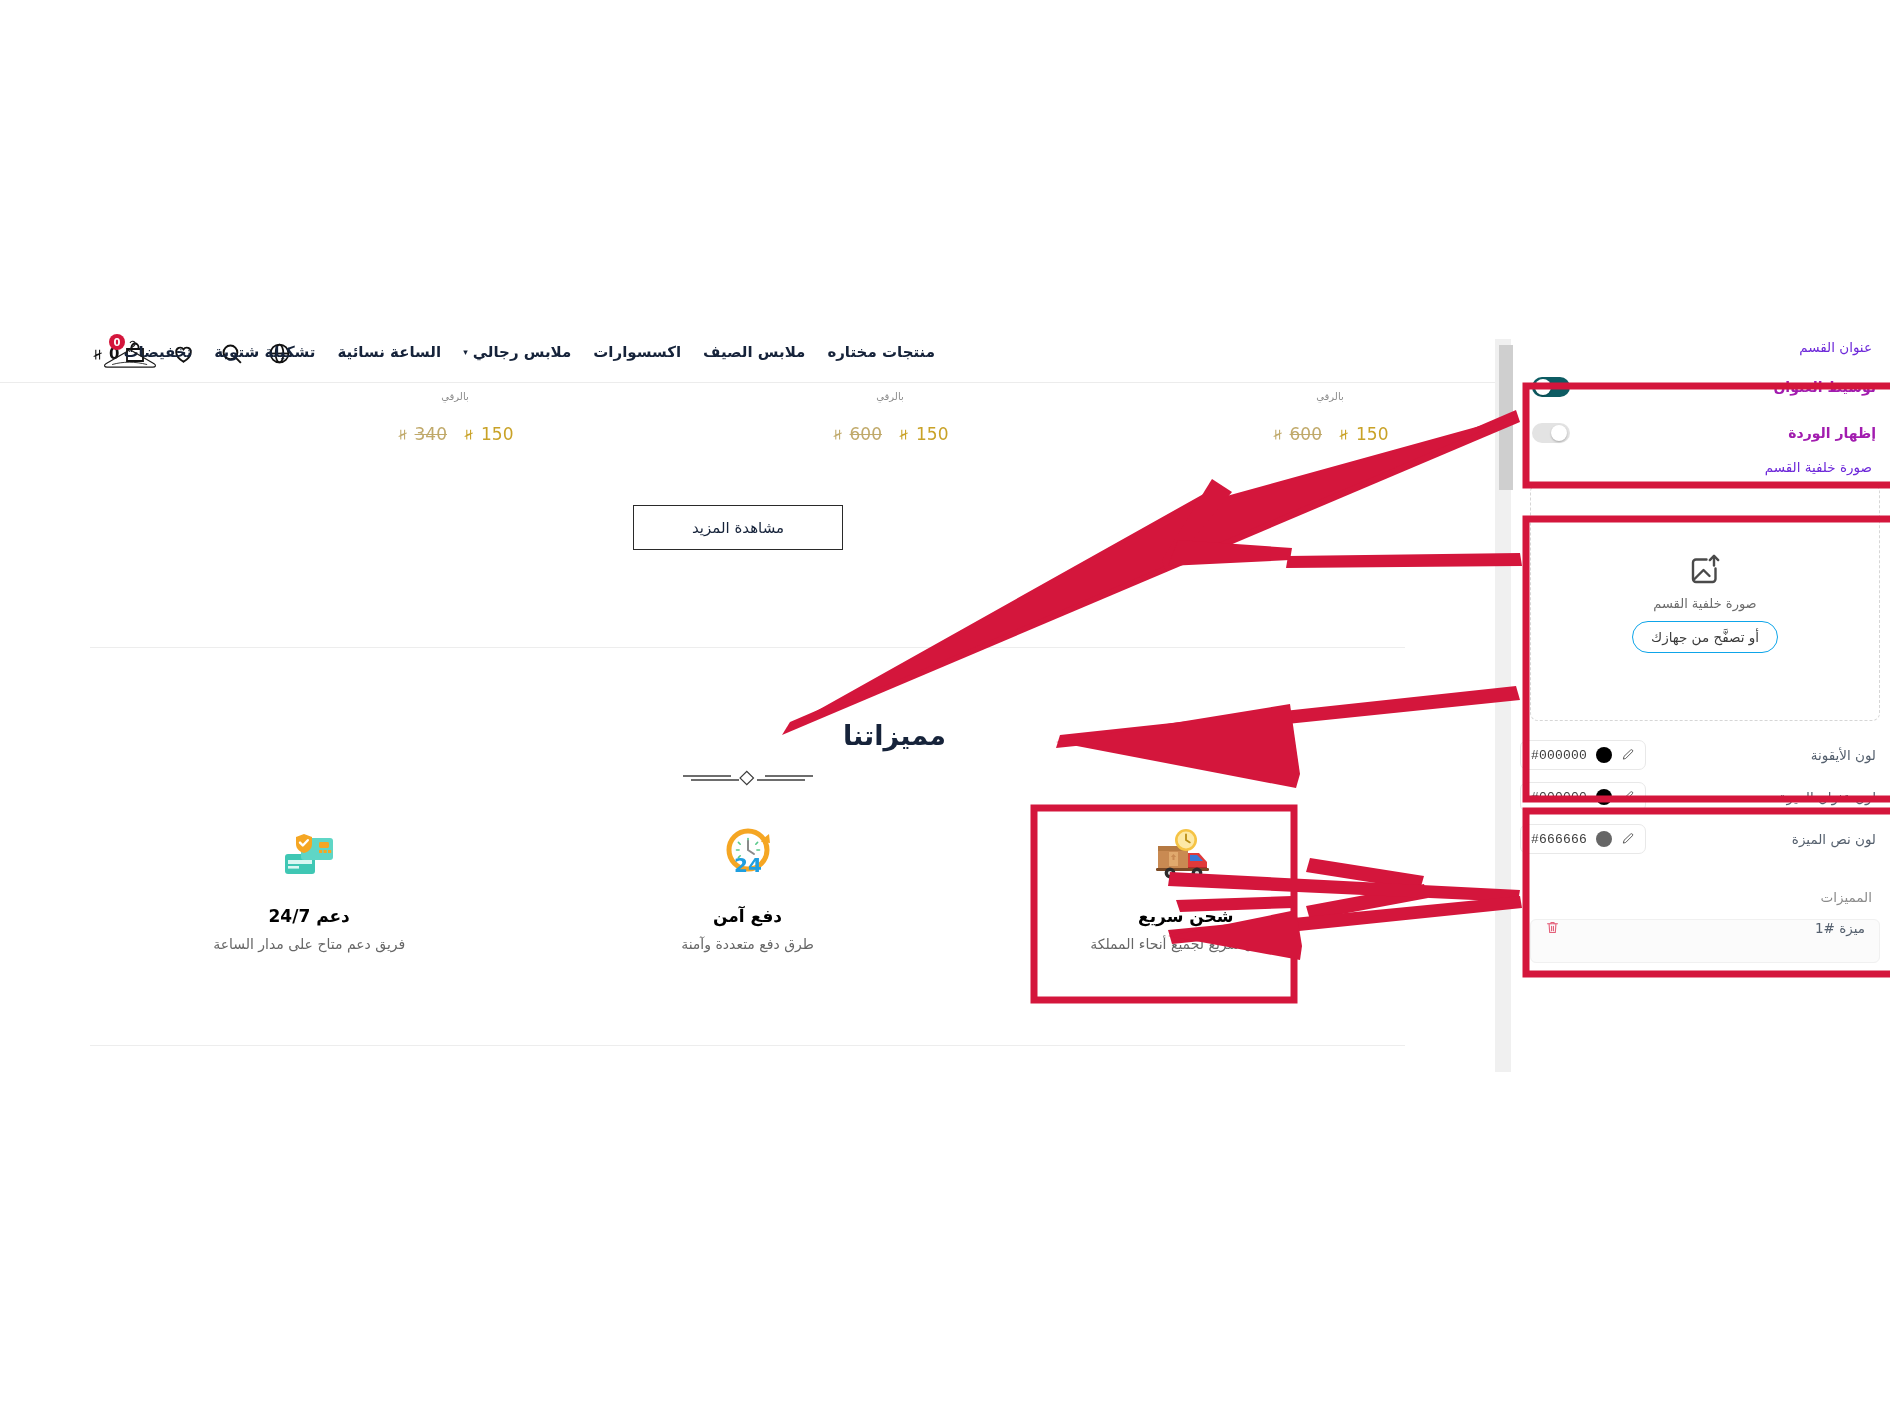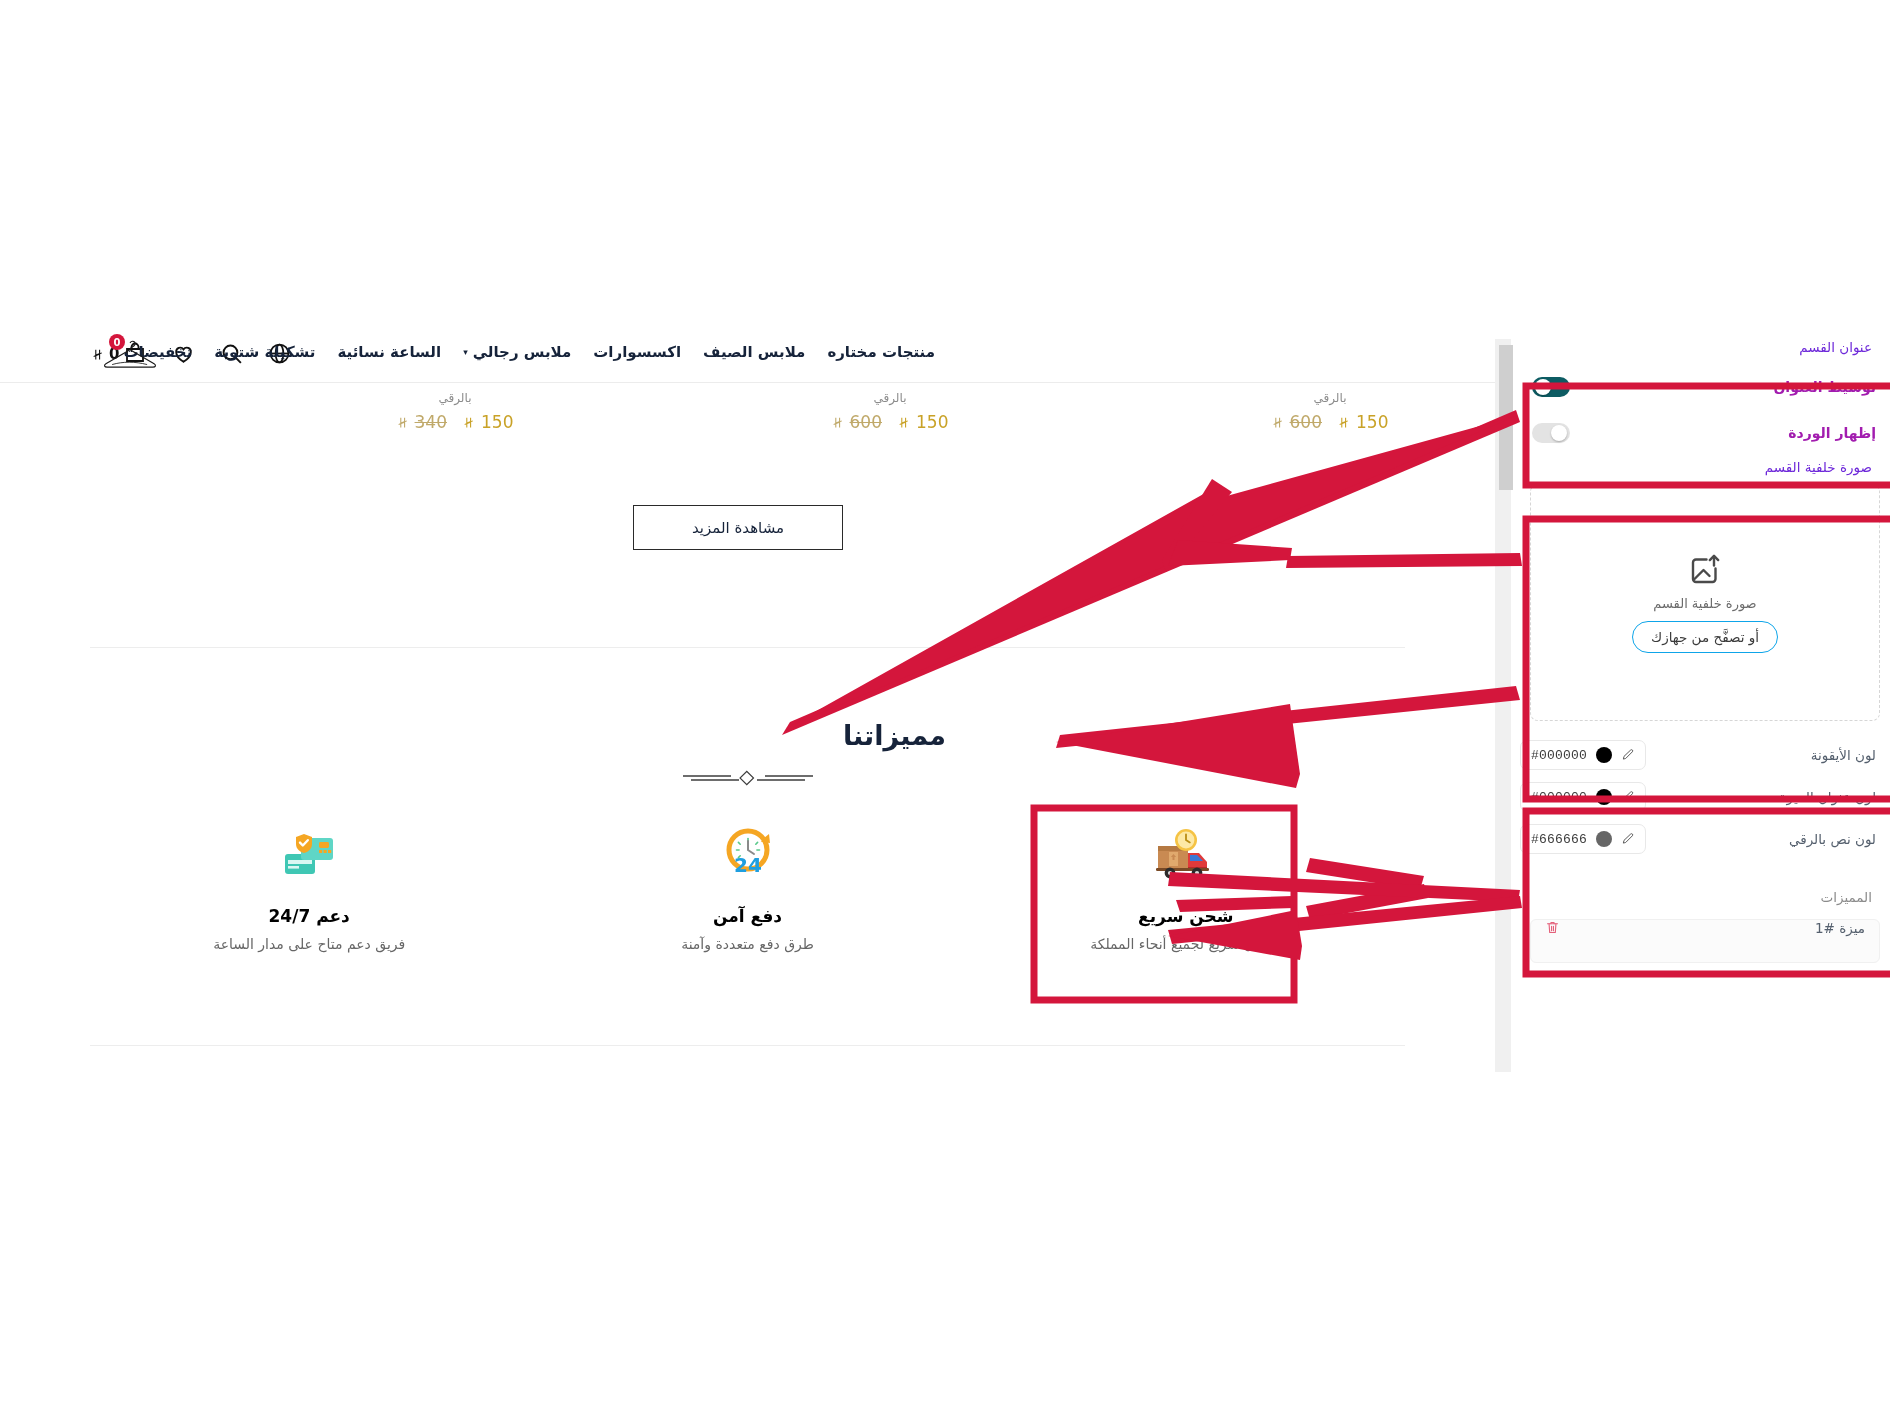--- a/index.html
+++ b/index.html
@@ -45,21 +45,21 @@
   .sf-nav .navitem{cursor:pointer;display:flex;align-items:center;gap:5px;}
   .caret{font-size:9px;color:#16233a;}
   .sf-logo{
     position:absolute;right:1330px;top:10px;width:70px;height:42px;
     display:flex;align-items:center;justify-content:center;color:#222;
   }
 
   
   .price-row{position:absolute;left:0;top:58px;width:1495px;height:70px;}
   .price-cell{position:absolute;top:8px;text-align:center;width:230px;}
-  .price-cell .pname{font-size:12px;color:#8c8c8c;margin-bottom:7px;direction:rtl;}
+  .price-cell .pname{font-size:10px;color:#8c8c8c;margin-bottom:22px;direction:rtl;}
   .price-cell .pline{display:flex;align-items:center;justify-content:center;gap:16px;direction:ltr;}
   .cur{font-size:17px;color:#c9a227;display:flex;align-items:center;gap:5px;direction:ltr;}
   .old{font-size:17px;color:#c0a96a;text-decoration:line-through;display:flex;align-items:center;gap:5px;direction:ltr;}
   .riyal{display:inline-block;width:13px;height:13px;}
 
   .more-btn{
     position:absolute;left:633px;top:180px;width:210px;height:45px;
     border:1px solid #2a2a2a;background:#fff;color:#16233a;
     font-size:15px;font-weight:400;font-family:inherit;
     display:flex;align-items:center;justify-content:center;cursor:pointer;
@@ -438,21 +438,21 @@
           <span class="swatch" style="background:#000000"></span>
           <span class="pencil">
             <svg viewBox="0 0 24 24" width="14" height="14" fill="none" stroke="currentColor" stroke-width="1.7" stroke-linecap="round" stroke-linejoin="round">
               <path d="M16.5 3.5a2.1 2.1 0 0 1 3 3L8 18l-4 1 1-4z"></path>
             </svg>
           </span>
         </span>
       </div>
 
       <div class="color-row">
-        <span class="cl">لون نص بالرقي</span>
+        <span class="cl">لون نص الميزة</span>
         <span class="color-field">
           <span class="color-hex">#666666</span>
           <span class="swatch" style="background:#666666"></span>
           <span class="pencil">
             <svg viewBox="0 0 24 24" width="14" height="14" fill="none" stroke="currentColor" stroke-width="1.7" stroke-linecap="round" stroke-linejoin="round">
               <path d="M16.5 3.5a2.1 2.1 0 0 1 3 3L8 18l-4 1 1-4z"></path>
             </svg>
           </span>
         </span>
       </div>

